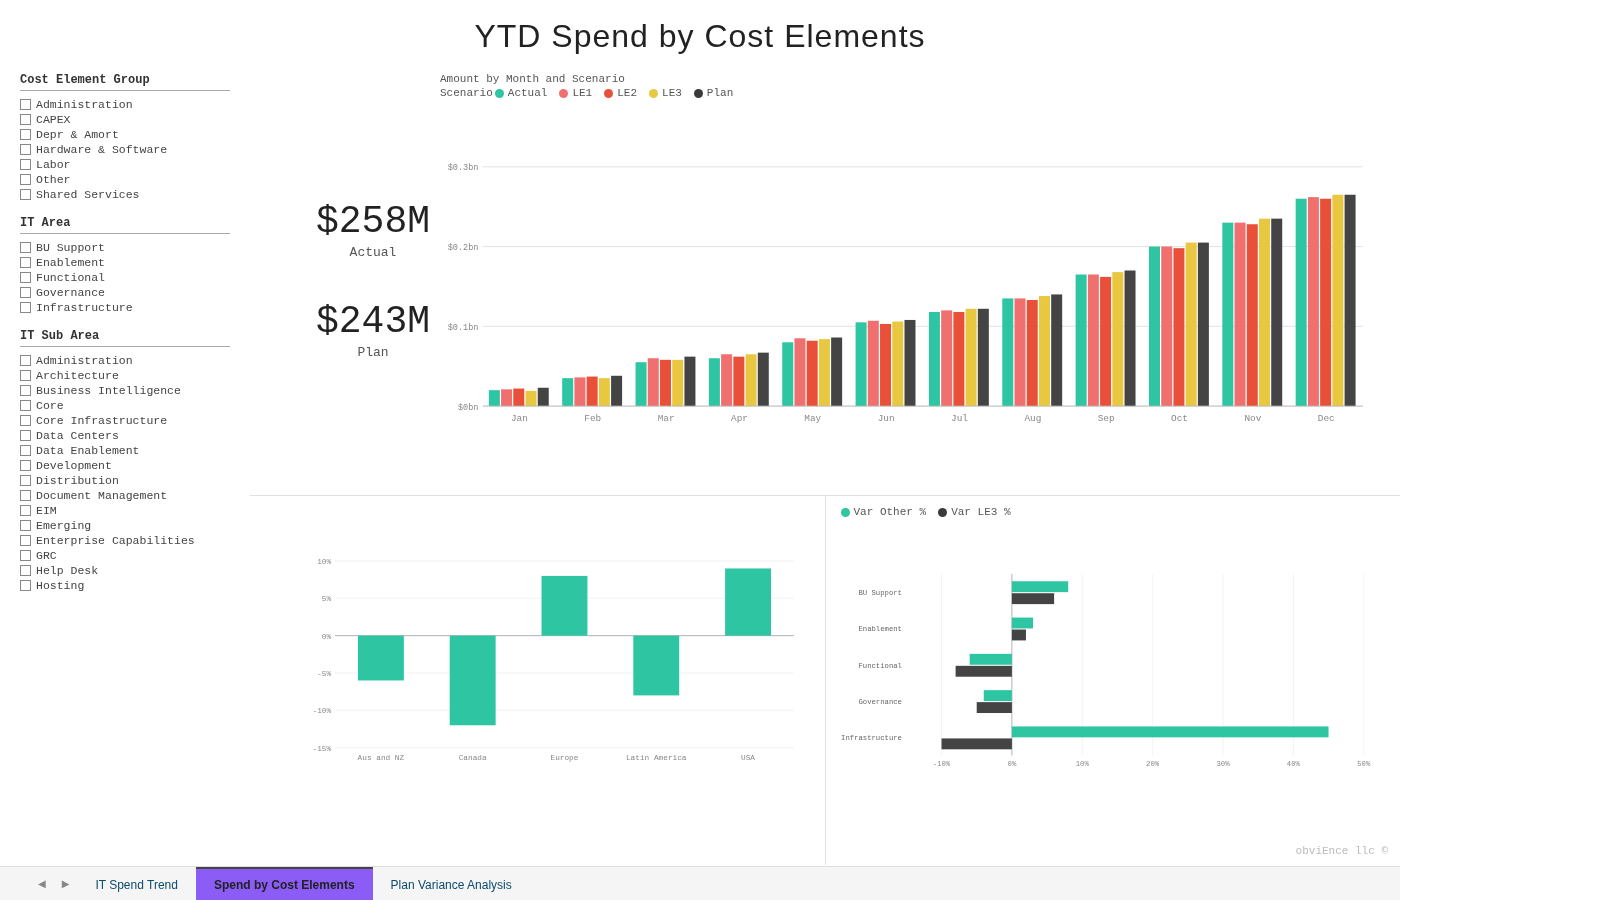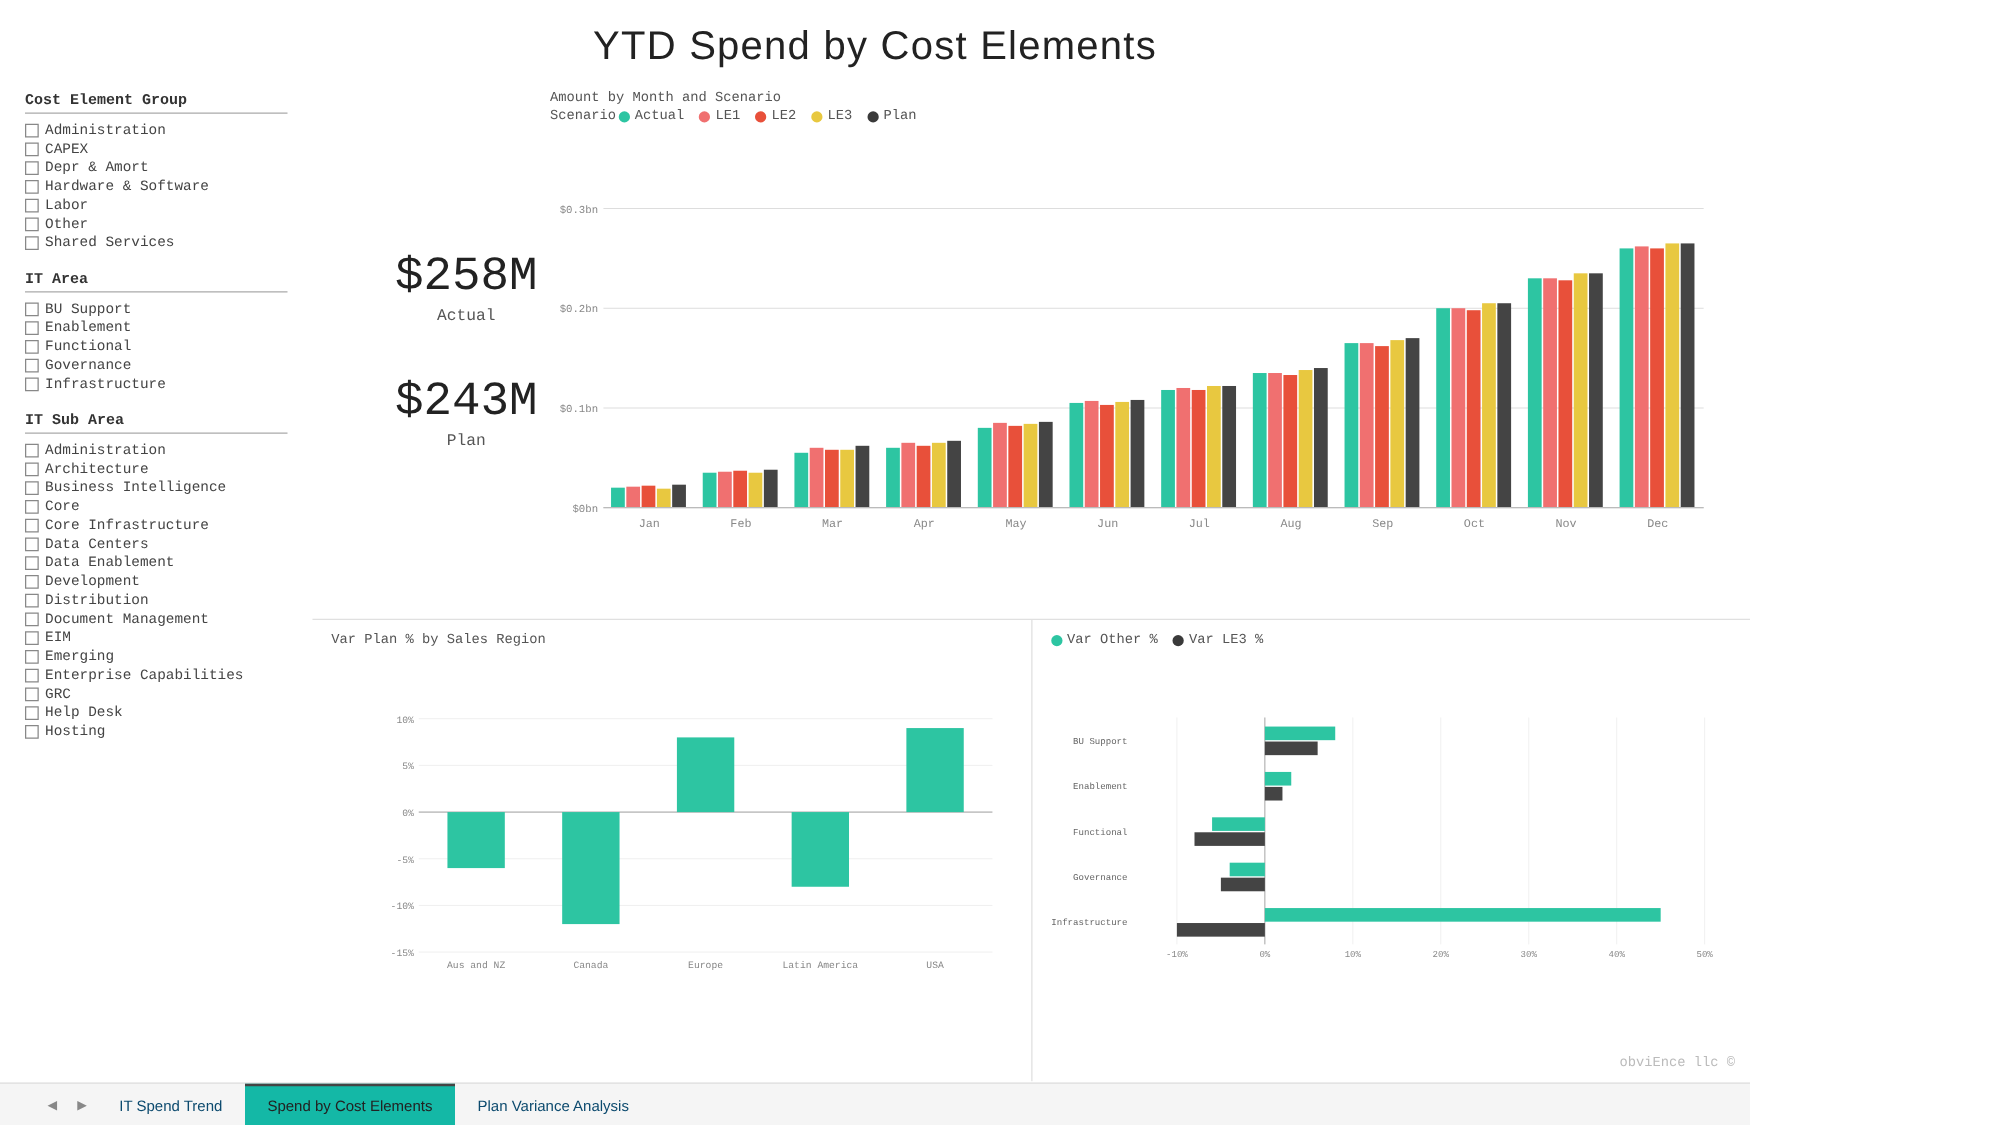--- a/index.html
+++ b/index.html
@@ -45,21 +45,21 @@
 
     
     .bottom-area { display: flex; height: 370px; border-top: 1px solid #e0e0e0; }
     .bottom-chart-left { flex: 1; padding: 10px 15px; border-right: 1px solid #e0e0e0; }
     .bottom-chart-right { flex: 1; padding: 10px 15px; position: relative; }
     .watermark { position: absolute; bottom: 8px; right: 12px; font-size: 11px; color: #bbb; }
 
     
     .footer-tabs { height: 34px; background: #f5f5f5; border-top: 1px solid #ddd; display: flex; align-items: stretch; padding-left: 30px; }
     .tab { padding: 0 18px; display: flex; align-items: center; font-size: 12px; color: #0c4a6e; cursor: pointer; border-top: 2px solid transparent; }
-    .tab.active { background: #14b8a6; border-top: 2px solid #444; color: #222; font-weight: 400; }
+    .tab.active { background: #8b5cf6; border-top: 2px solid #444; color: #222; font-weight: 700; }
     .tab-nav-btn { display: flex; align-items: center; padding: 0 8px; color: #888; font-size: 10px; }
 
     .sub-chart-title { font-size: 11px; color: #555; margin-bottom: 2px; }
     .sub-chart-legend { display: flex; gap: 14px; font-size: 11px; color: #555; margin-bottom: 4px; }
   </style>
 </head>
 <body>
 <div class="page">
   <div class="page-title">YTD Spend by Cost Elements</div>
 
@@ -325,21 +325,20 @@
                 <text x="1037.0833333333333" y="318" text-anchor="middle" font-size="11" fill="#888">Dec</text>
                 <line x1="50" x2="1080" y1="300" y2="300" stroke="#bbb" stroke-width="1"></line>
               </svg>
           </div>
         </div>
       </div>
 
       <div class="bottom-area">
 
         <div class="bottom-chart-left">
-          <div class="sub-chart-title">Var Plan % by Sales Region</div>
           <svg id="sales-region-svg" width="100%" height="320" viewBox="0 0 700 310">
               <line x1="90" x2="680" y1="260" y2="260" stroke="#eee" stroke-width="1"></line>
               <text x="85" y="264" text-anchor="end" font-size="10" fill="#888">-15%</text>
               <line x1="90" x2="680" y1="212" y2="212" stroke="#eee" stroke-width="1"></line>
               <text x="85" y="216" text-anchor="end" font-size="10" fill="#888">-10%</text>
               <line x1="90" x2="680" y1="164" y2="164" stroke="#eee" stroke-width="1"></line>
               <text x="85" y="168" text-anchor="end" font-size="10" fill="#888">-5%</text>
               <line x1="90" x2="680" y1="116" y2="116" stroke="#999" stroke-width="1"></line>
               <text x="85" y="120" text-anchor="end" font-size="10" fill="#888">0%</text>
               <line x1="90" x2="680" y1="68" y2="68" stroke="#eee" stroke-width="1"></line>

